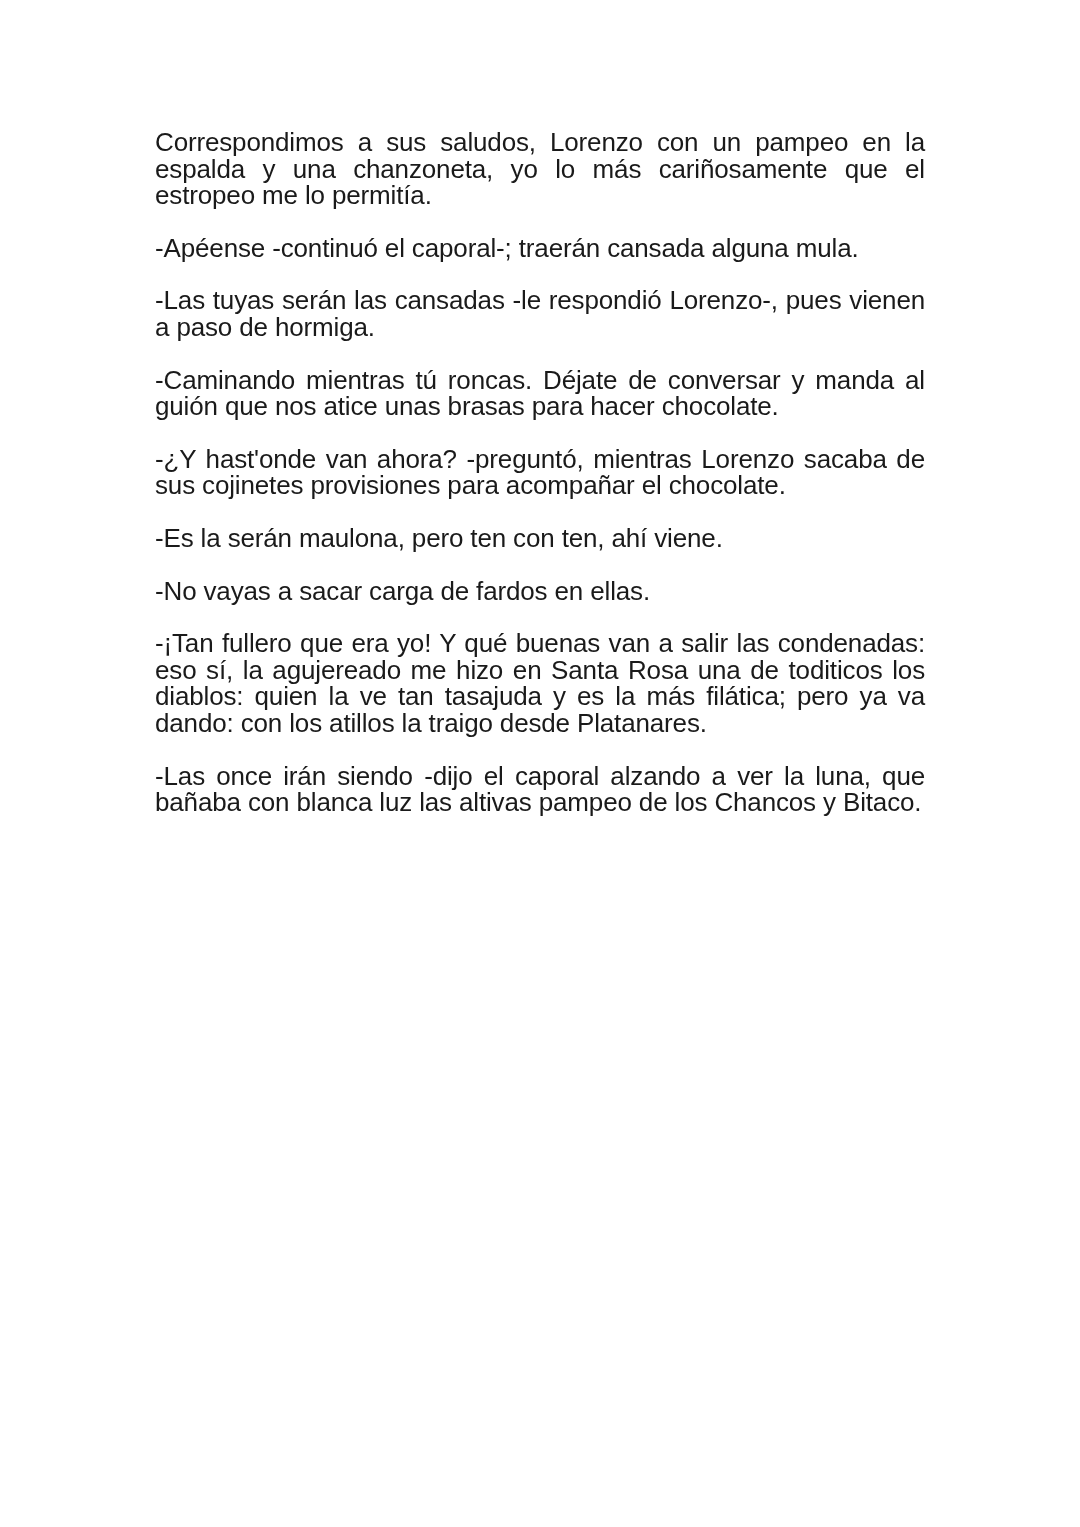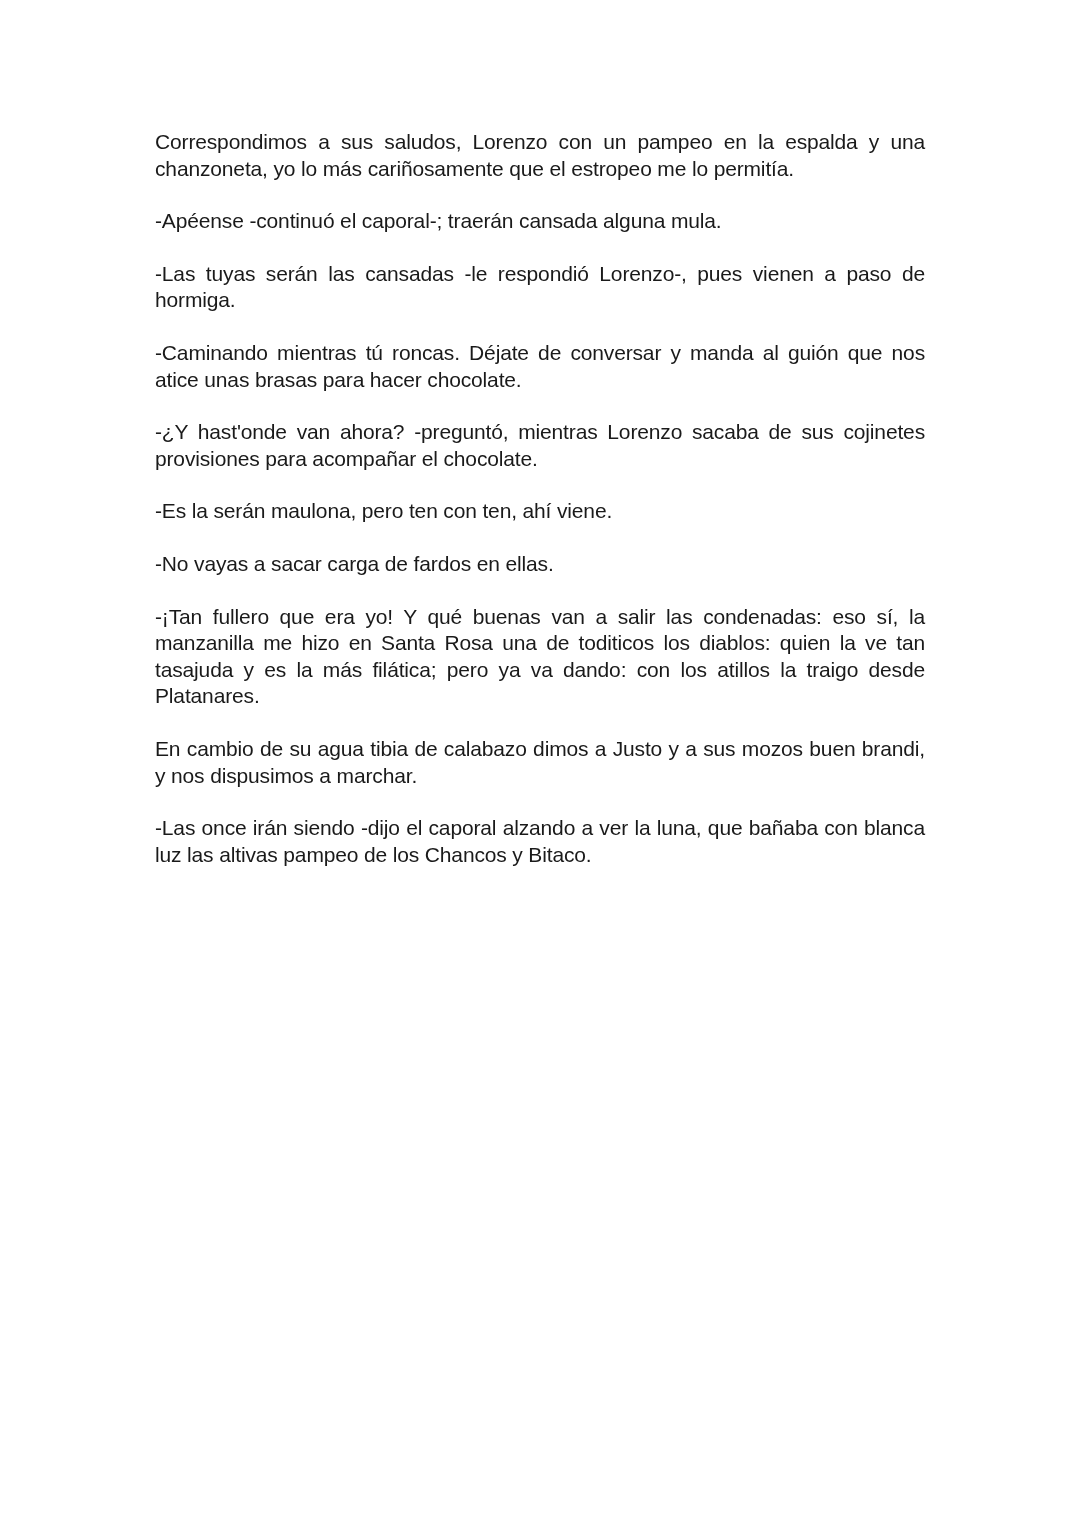--- a/index.html
+++ b/index.html
@@ -13,21 +13,21 @@
     position: relative;
     overflow: hidden;
   }
   .page {
     position: absolute;
     left: 155px;
     top: 129px;
     width: 770px;
     color: #1a1a1a;
     font-family: "Liberation Sans", "DejaVu Sans", sans-serif;
-    font-size: 21px;
+    font-size: 26px;
     line-height: 26.6px;
     letter-spacing: -0.15px;
   }
   .para {
     margin: 0 0 26px 0;
     text-align: justify;
     text-justify: inter-word;
   }
   .para.last-line-left {
     text-align-last: left;
@@ -37,16 +37,15 @@
 <body>
 
 <div class="page">
   <p class="para last-line-left">Correspondimos a sus saludos, Lorenzo con un pampeo en la espalda y una chanzoneta, yo lo más cariñosamente que el estropeo me lo permitía.</p>
   <p class="para last-line-left">-Apéense -continuó el caporal-; traerán cansada alguna mula.</p>
   <p class="para last-line-left">-Las tuyas serán las cansadas -le respondió Lorenzo-, pues vienen a paso de hormiga.</p>
   <p class="para last-line-left">-Caminando mientras tú roncas. Déjate de conversar y manda al guión que nos atice unas brasas para hacer chocolate.</p>
   <p class="para last-line-left">-¿Y hast'onde van ahora? -preguntó, mientras Lorenzo sacaba de sus cojinetes provisiones para acompañar el chocolate.</p>
   <p class="para last-line-left">-Es la serán maulona, pero ten con ten, ahí viene.</p>
   <p class="para last-line-left">-No vayas a sacar carga de fardos en ellas.</p>
-  <p class="para last-line-left">-¡Tan fullero que era yo! Y qué buenas van a salir las condenadas: eso sí, la manzanilla me hizo en Santa Rosa una de toditicos los diablos: quien la ve tan tasajuda y es la más filática; pero ya va dando: con los atillos la traigo desde Platanares.</p>
-  <p class="para last-line-left">En cambio de su agua tibia de calabazo dimos a Justo y a sus mozos buen brandi, y nos dispusimos a marchar.</p>
+  <p class="para last-line-left">-¡Tan fullero que era yo! Y qué buenas van a salir las condenadas: eso sí, la agujereado me hizo en Santa Rosa una de toditicos los diablos: quien la ve tan tasajuda y es la más filática; pero ya va dando: con los atillos la traigo desde Platanares.</p>
   <p class="para last-line-left">-Las once irán siendo -dijo el caporal alzando a ver la luna, que bañaba con blanca luz las altivas pampeo de los Chancos y Bitaco.</p>
 </div>
 
 </body></html>

